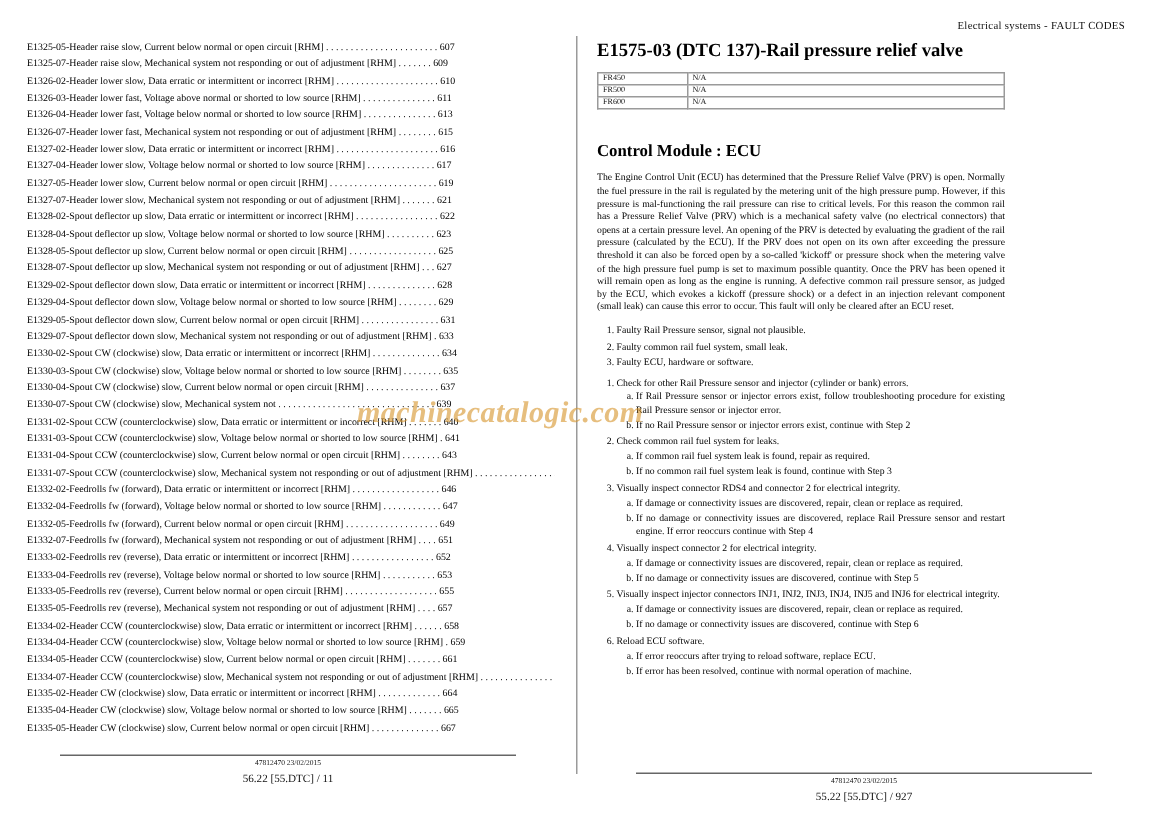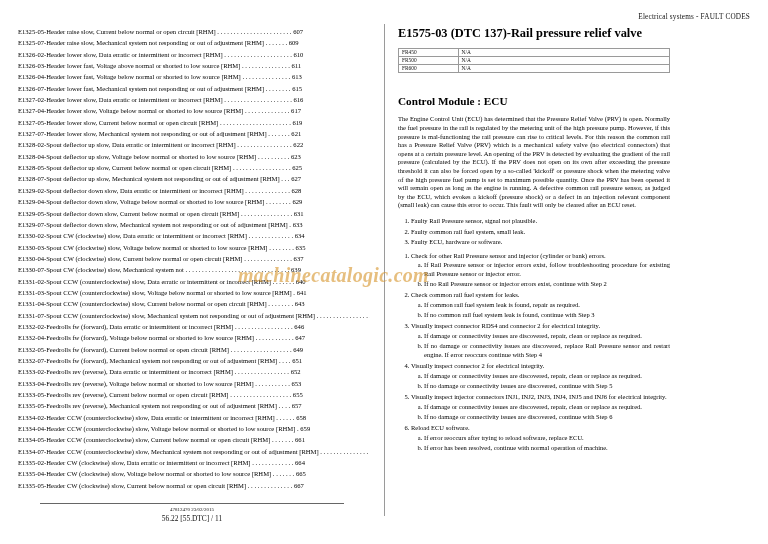--- a/index.html
+++ b/index.html
@@ -304,14 +304,19 @@
   </div>
 
   <div class="watermark">machinecatalogic.com</div>
 
   <div class="footer foot-left">
     <div class="rule"></div>
     <div class="f1">47812470 23/02/2015</div>
     <div class="f2">56.22 [55.DTC] / 11</div>
   </div>
 
+  <div class="footer foot-right">
+    <div class="rule"></div>
+    <div class="f1">47812470 23/02/2015</div>
+    <div class="f2">55.22 [55.DTC] / 927</div>
+  </div>
 
 </div>
 
 </body></html>

